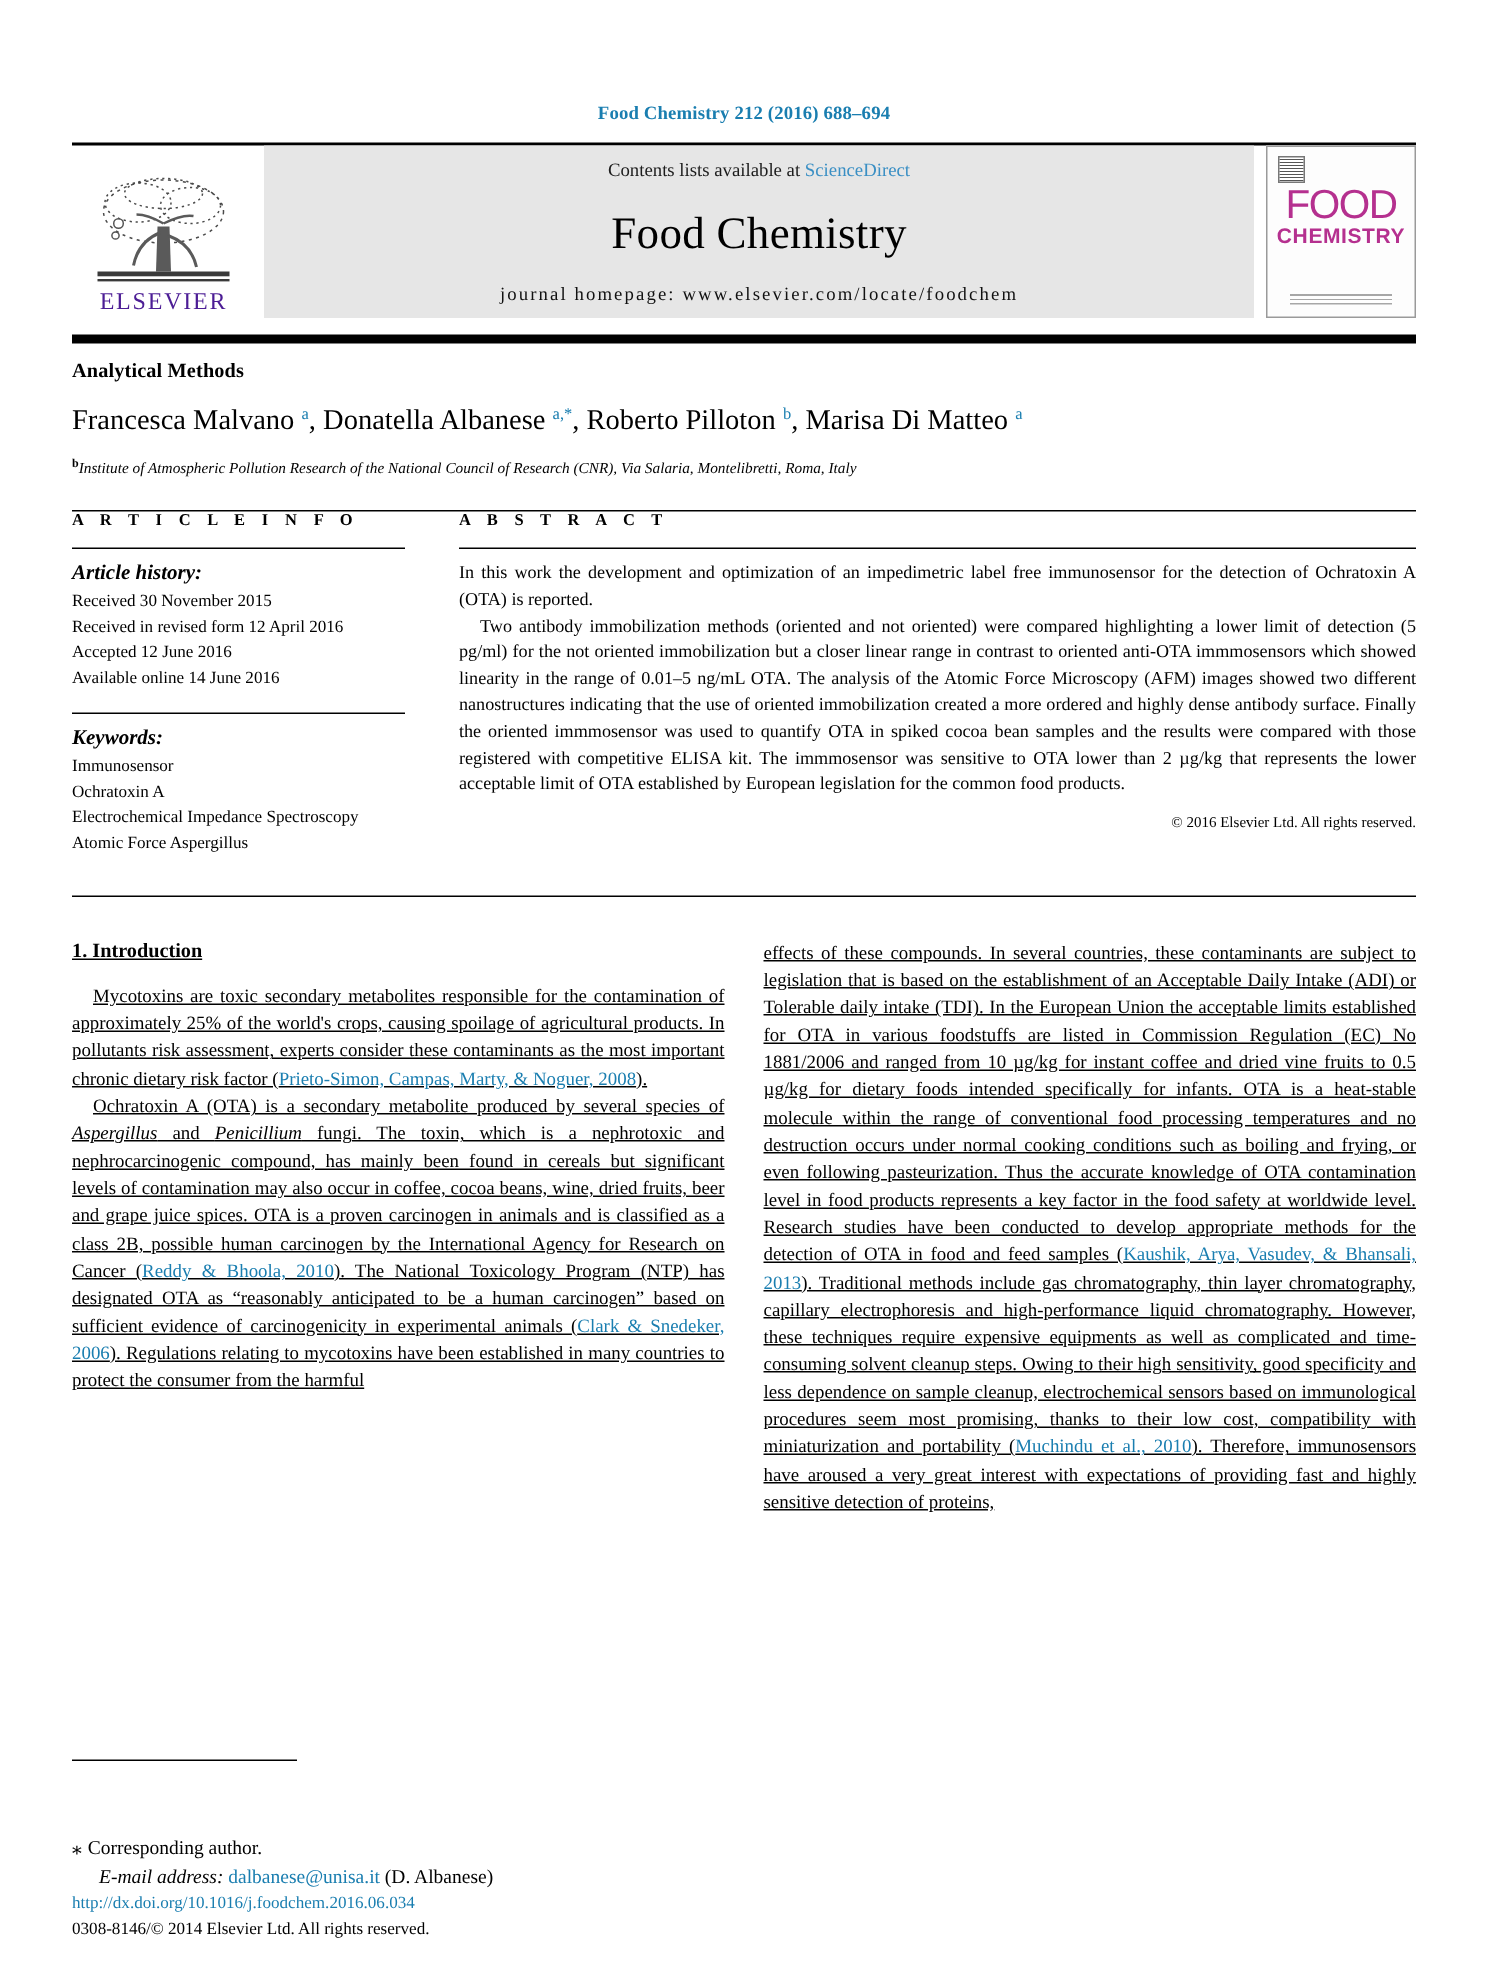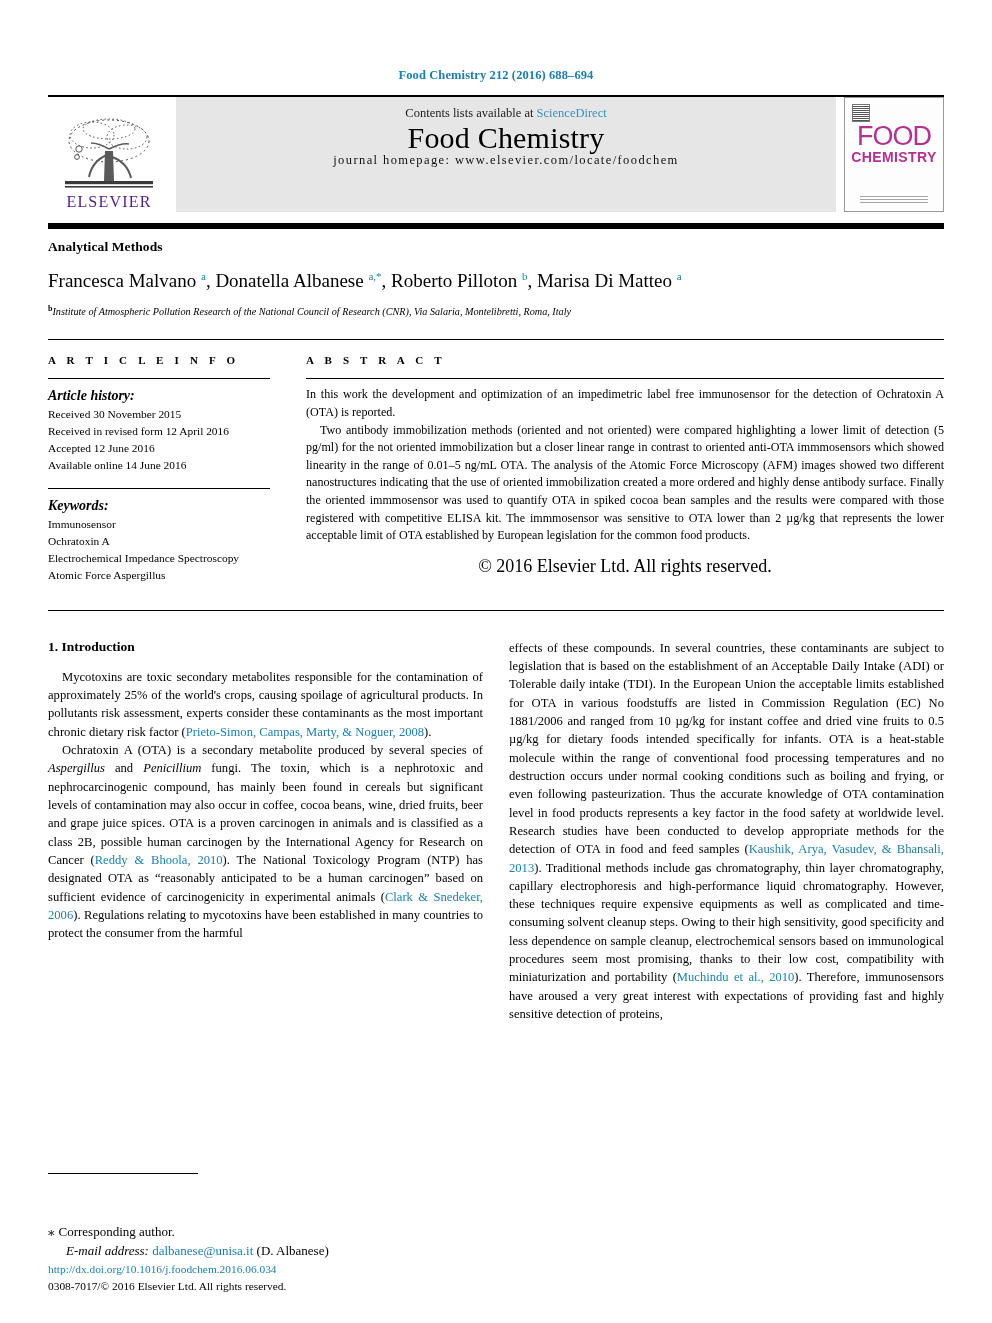--- a/index.html
+++ b/index.html
@@ -64,20 +64,21 @@
     line-height: 1;
     margin-top: 1px;
   }
   .journal-band {
     flex: 1 1 auto;
     background: #e6e6e6;
     margin: 0 8px 0 6px;
     display: flex;
     flex-direction: column;
     align-items: center;
+    justify-content: space-between;
     padding: 9px 0 8px 0;
     box-sizing: border-box;
   }
   .contents-line {
     font-size: 12.5px;
     color: #1c1c1c;
   }
   .contents-line .sd {
     color: #3a8fc4;
   }
@@ -214,21 +215,20 @@
   }
   .affiliations sup { font-style: normal; font-weight: bold; font-size: 8px; }
 
   
   .info-rule {
     border-top: 1.4px solid #000;
     margin-top: 19px;
   }
   .info-abstract {
     display: flex;
-    margin-top: 14px;
   }
   .col-info {
     flex: 0 0 252px;
     padding-right: 30px;
     box-sizing: border-box;
   }
   .col-abstract {
     flex: 1 1 auto;
     padding-left: 6px;
   }
@@ -260,34 +260,35 @@
     margin-bottom: 7px;
   }
   .abstract-body {
     font-size: 12.1px;
     line-height: 1.46;
     text-align: justify;
   }
   .abstract-body p { margin: 0; }
   .abstract-body p.indent { text-indent: 14px; }
   .copyright {
-    text-align: center;
-    font-size: 18px;
+    text-align: right;
+    font-size: 10px;
     margin-top: 11px;
   }
 
   
   .body-rule {
     border-top: 1.4px solid #000;
     margin-top: 26px;
   }
   .body-cols {
     display: flex;
     gap: 26px;
     margin-top: 28px;
+    text-decoration: underline;
   }
   .body-col {
     flex: 1 1 0;
     width: 0;
   }
   .h1 {
     font-size: 13.5px;
     font-weight: bold;
     margin: 0 0 13px 0;
   }
@@ -446,17 +447,17 @@
     <div class="footnote">
       <span class="star">⁎</span><span>Corresponding author.</span>
       <div style="padding-left:18px">
         <span class="email-label">E-mail address:</span>
         <span class="link">dalbanese@unisa.it</span>
         <span>(D. Albanese)</span>
       </div>
     </div>
     <div class="doi-block">
       <div class="doi-link">http://dx.doi.org/10.1016/j.foodchem.2016.06.034</div>
-      <div>0308-7017/© 2016 Elsevier Ltd. All rights reserved.</div>
+      <div>0308-8146/© 2014 Elsevier Ltd. All rights reserved.</div>
     </div>
   </div>
 
 </div>
 
 </body></html>

